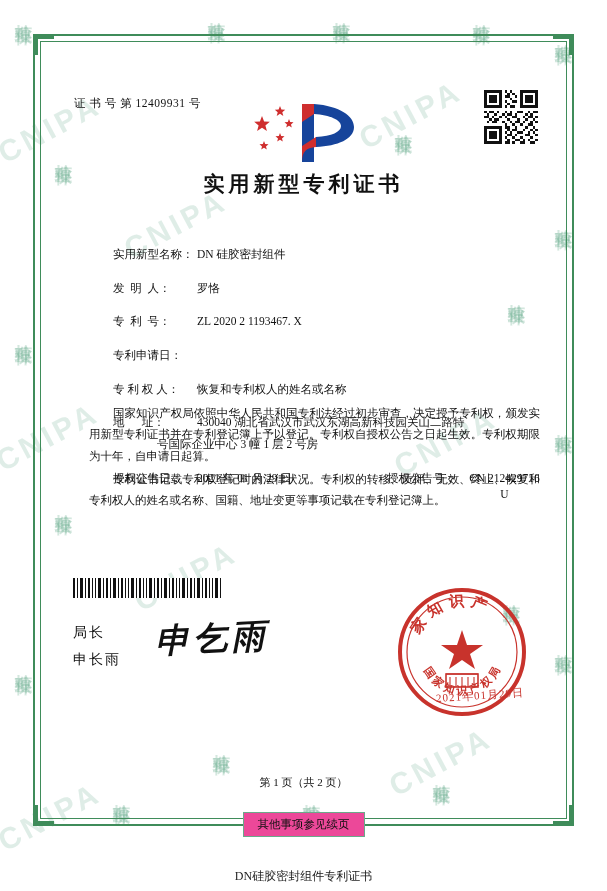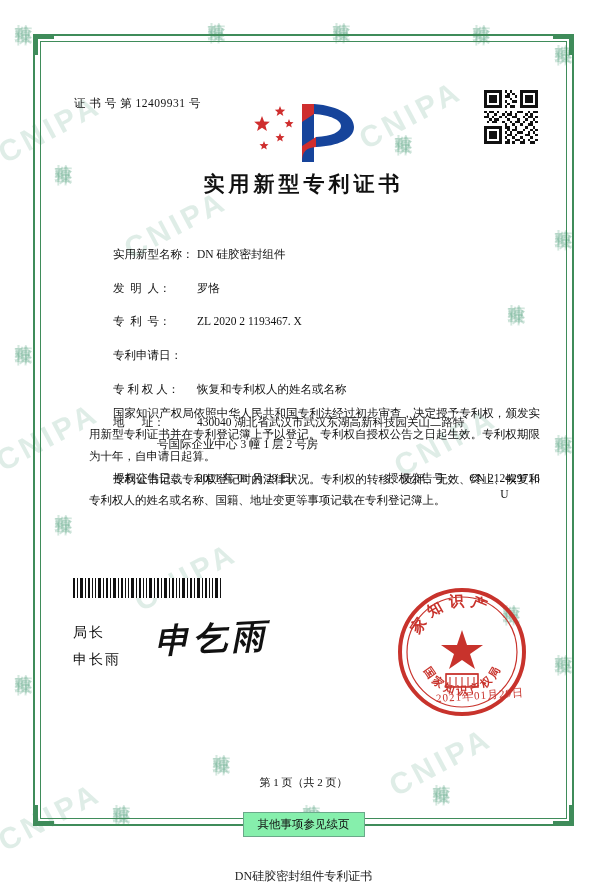--- a/index.html
+++ b/index.html
@@ -258,21 +258,21 @@
   .footnote-box {
     position: absolute;
     left: 0; right: 0;
     top: 812px;
     text-align: center;
     z-index: 4;
   }
   .footnote-box span {
     display: inline-block;
     border: 1px solid #6aa98a;
-    background: #86efac;
+    background: #ec4899;
     font-family: "Liberation Serif", serif;
     font-size: 11.5px;
     padding: 4px 14px;
     color: #111;
   }
 
   .caption {
     position: absolute;
     left: 0; right: 0;
     top: 868px;

